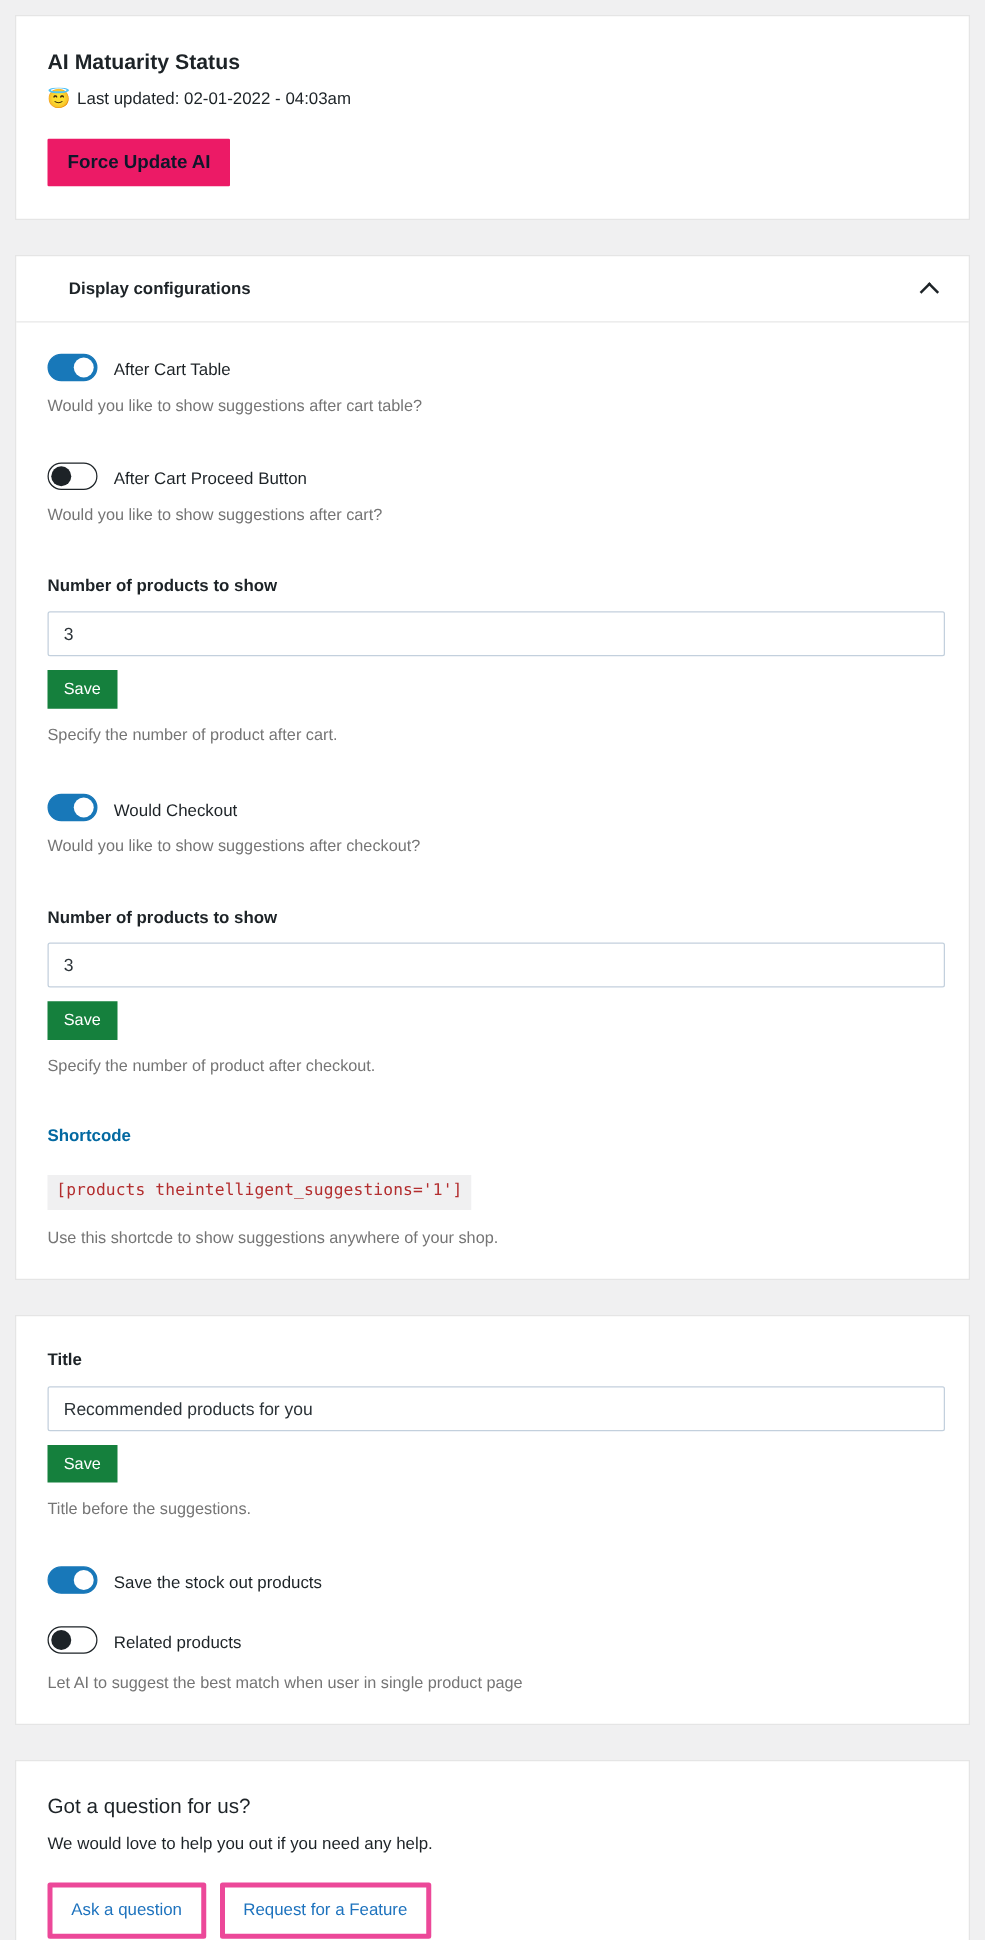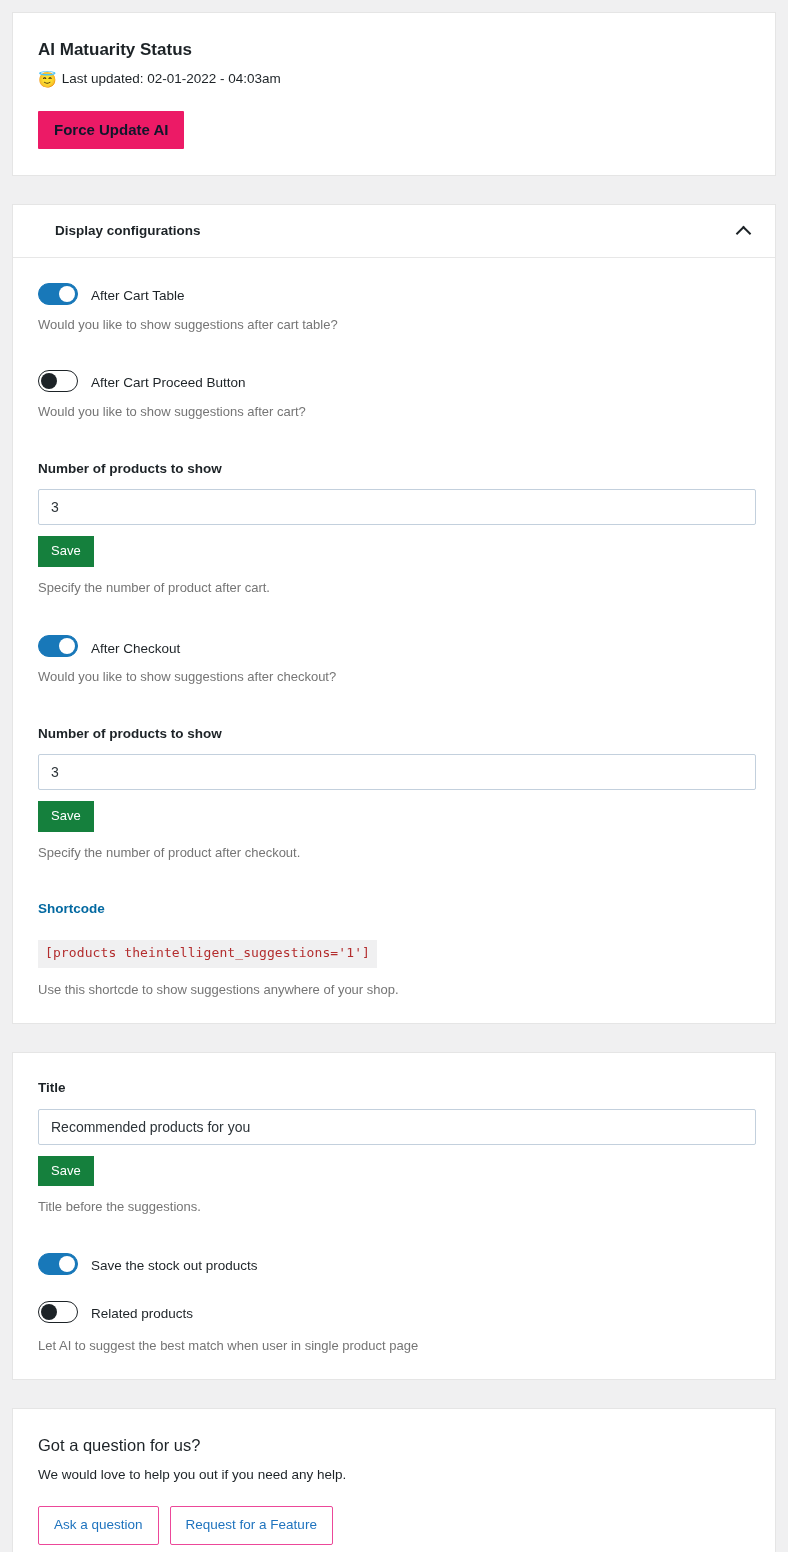--- a/index.html
+++ b/index.html
@@ -229,21 +229,21 @@
   .question-sub {
     font-size: 13.5px;
     color: #1d2327;
     margin: 0 0 21px 0;
     line-height: 1.4;
   }
   .btn-row { display: flex; gap: 11px; }
   .btn-outline {
     background: #ffffff;
     color: #1e73be;
-    border: 1px solid #ec4899;
+    border: 4px solid #ec4899;
     padding: 10px 15px 11px 15px;
     font-size: 13.5px;
     font-family: "Liberation Sans", sans-serif;
     cursor: pointer;
     line-height: 1.2;
     border-radius: 2px;
   }
 </style>
 </head>
 <body>
@@ -284,21 +284,21 @@
 
       
       <p class="field-label">Number of products to show</p>
       <input class="text-input" type="text" value="3" style="">
       <button class="btn-blue">Save</button>
       <p class="helper gap-after-lg">Specify the number of product after cart.</p>
 
       
       <div class="toggle-row">
         <span class="switch on"></span>
-        <span class="toggle-label">After Checkout</span>
+        <span class="toggle-label">Would Checkout</span>
       </div>
       <p class="helper gap-after-lg">Would you like to show suggestions after checkout?</p>
 
       
       <p class="field-label">Number of products to show</p>
       <input class="text-input" type="text" value="3" style="">
       <button class="btn-blue">Save</button>
       <p class="helper gap-after-lg">Specify the number of product after checkout.</p>
 
       

